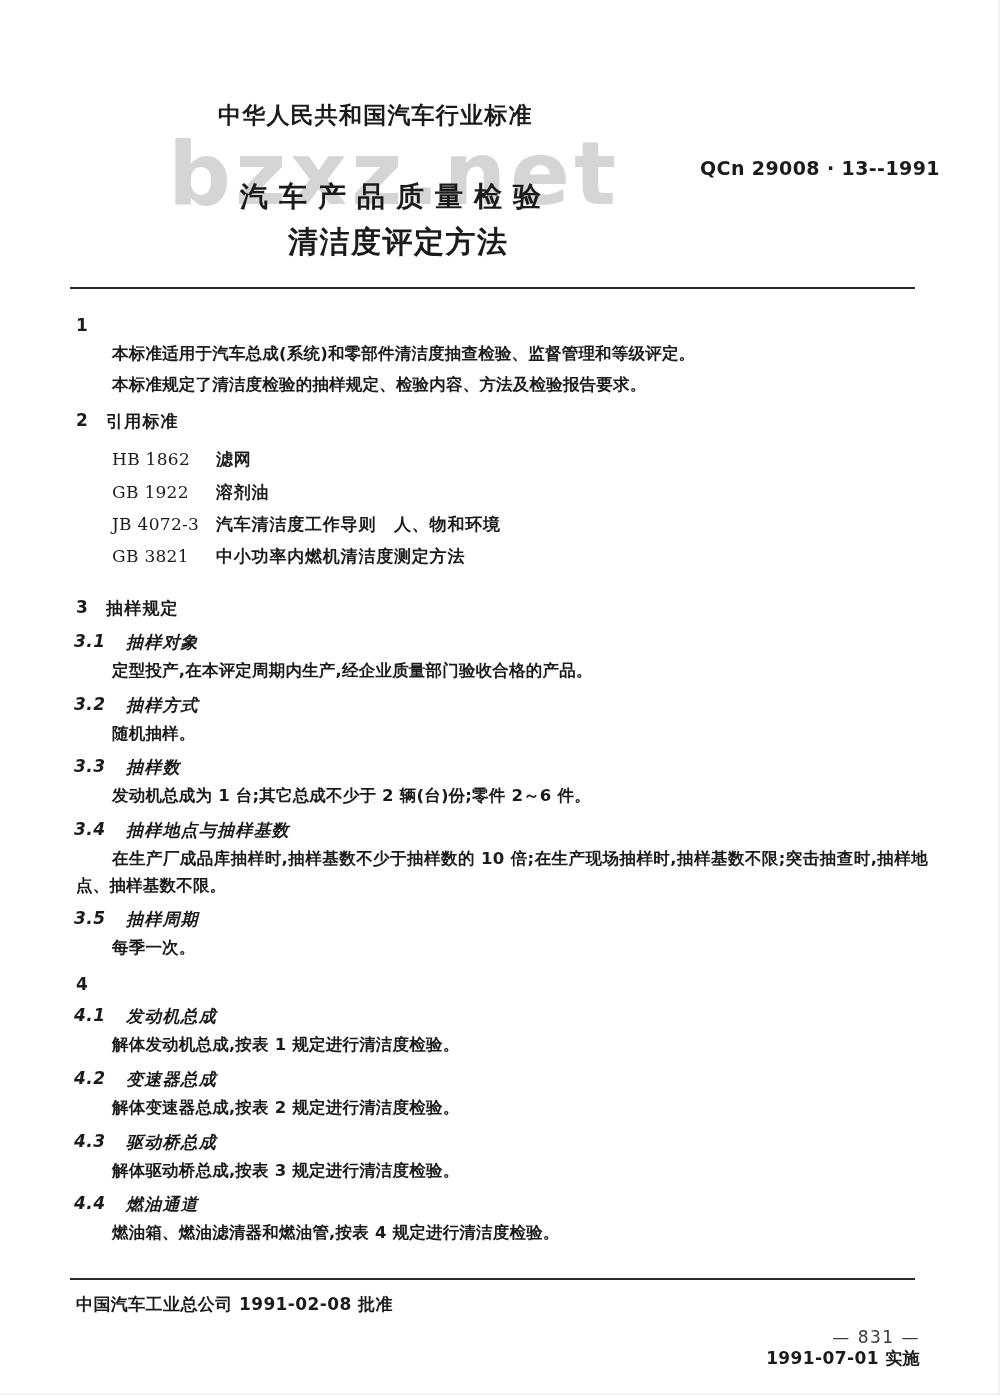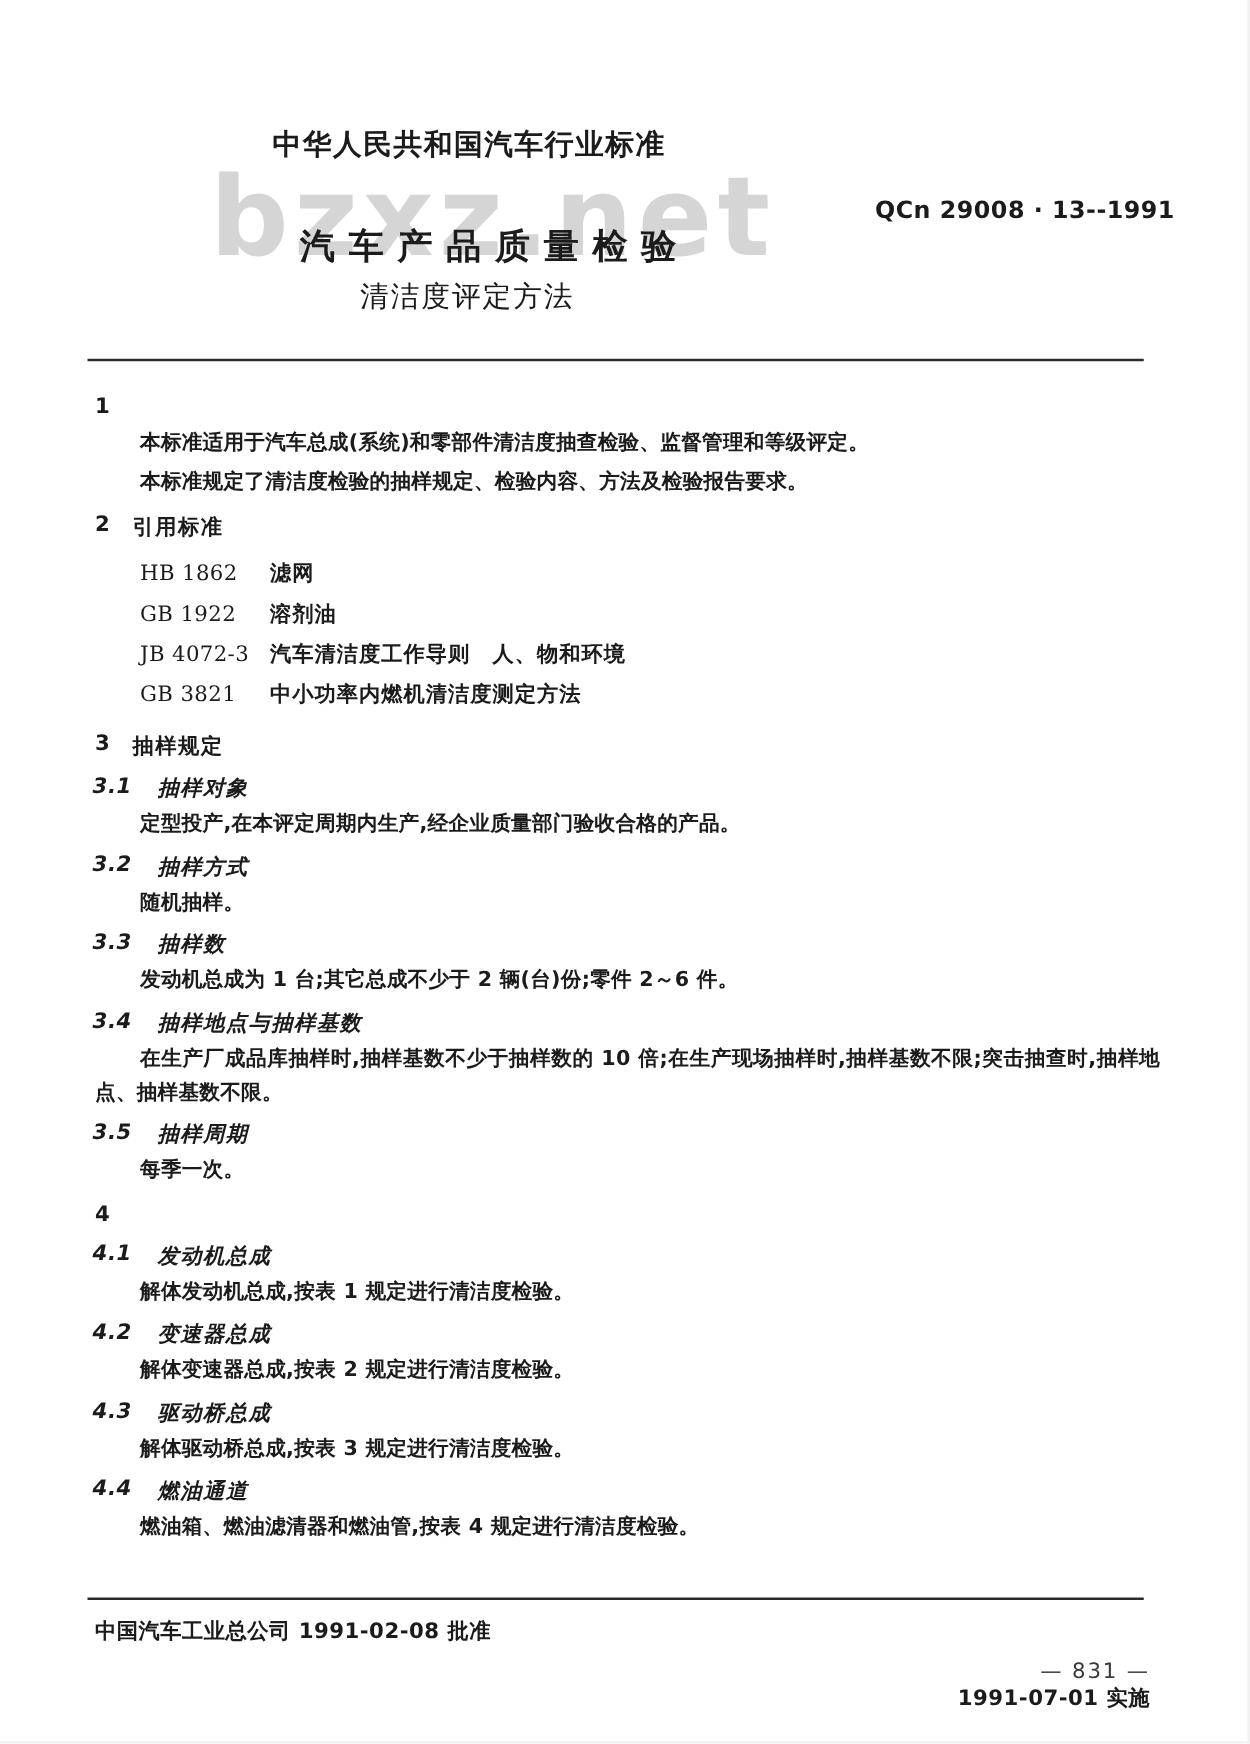--- a/index.html
+++ b/index.html
@@ -65,22 +65,22 @@
     font-size: 28px;
     font-weight: bold;
     letter-spacing: 11px;
     white-space: nowrap;
     z-index: 3;
   }
   .hdr-title-2 {
     position: absolute;
     left: 288px;
     top: 222px;
-    font-size: 23px;
-    font-weight: normal;
+    font-size: 30px;
+    font-weight: bold;
     letter-spacing: 1.5px;
     white-space: nowrap;
     z-index: 3;
   }
 
   
   .rule {
     position: absolute;
     left: 70px;
     width: 845px;
@@ -140,21 +140,21 @@
     font-weight: bold;
     line-height: 1.62;
     letter-spacing: 0.2px;
     text-indent: 36px;
     margin-left: 76px;
     margin-right: 72px;
     text-align: justify;
   }
 
   .ref-list {
-    margin: 6px 0 2px 0;
+    margin: 6px 0 14px 0;
     padding: 0;
     list-style: none;
   }
   .ref-list li {
     display: flex;
     margin-left: 112px;
     padding: 3px 0;
     font-size: 17px;
     font-weight: bold;
     line-height: 1.55;

